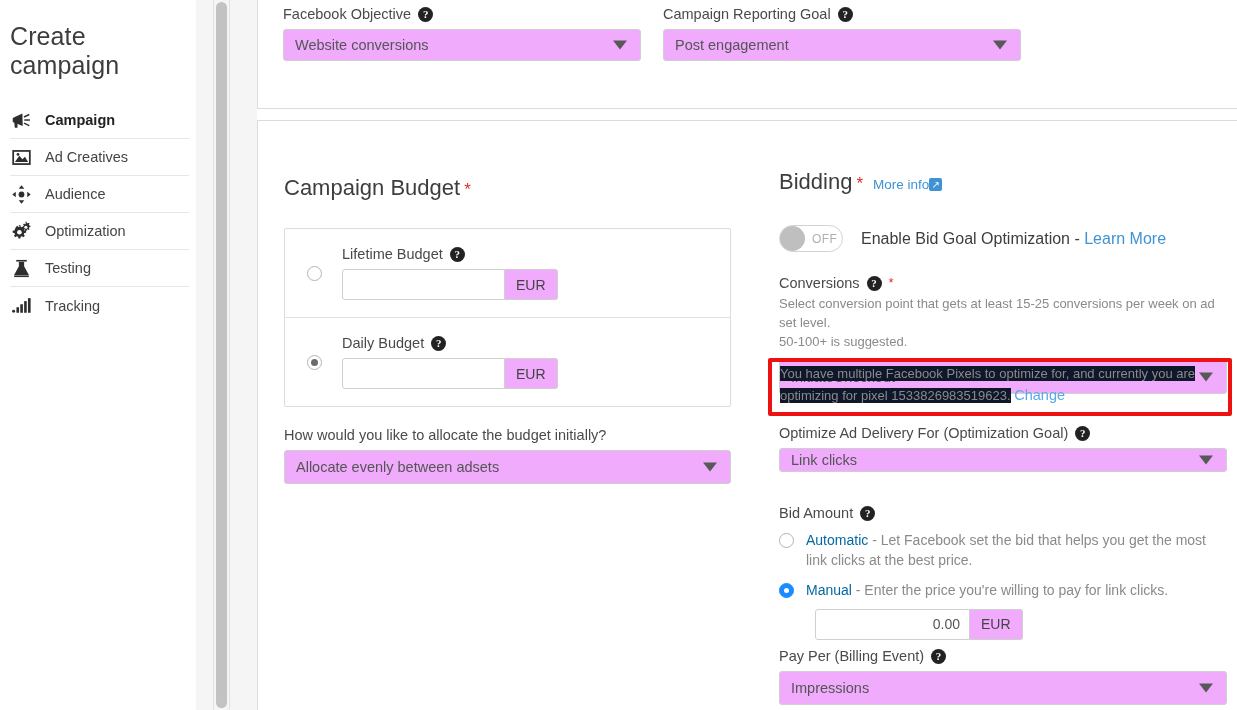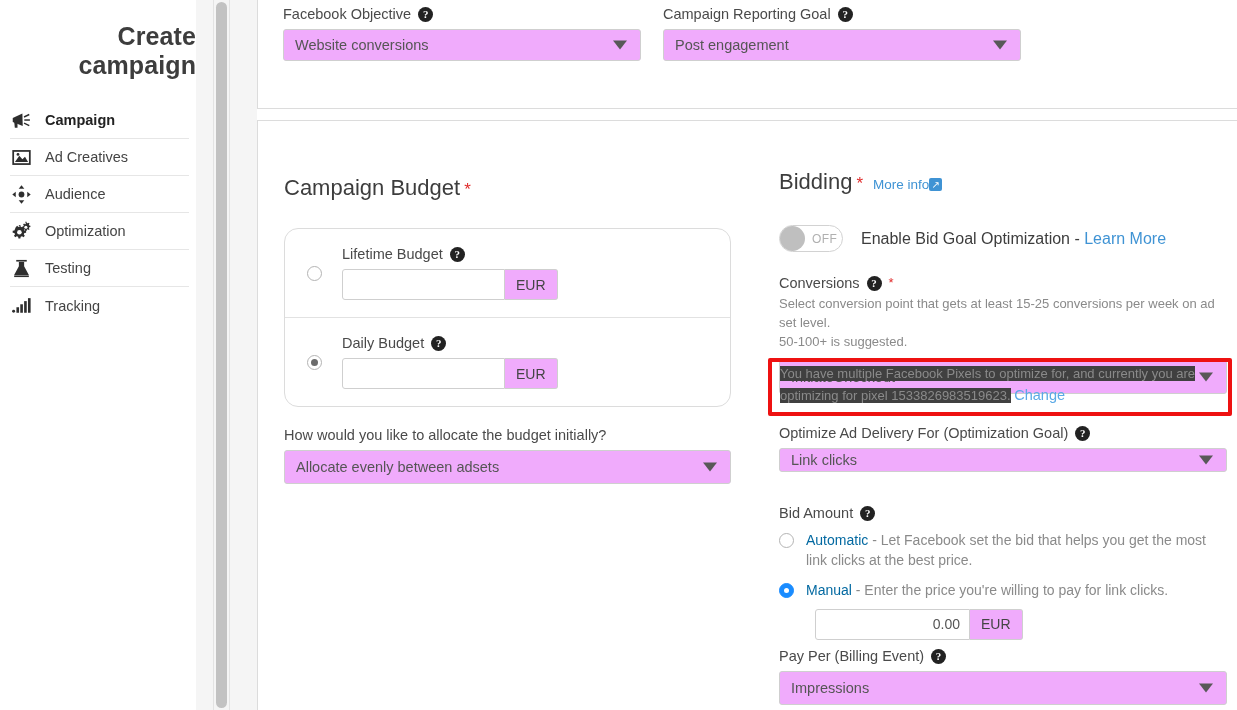--- a/index.html
+++ b/index.html
@@ -12,22 +12,22 @@
     color: #4a4a4a;
   }
   .page { position: relative; width: 1237px; height: 710px; }
 
   
   .sidebar {
     position: absolute; left: 0; top: 0; width: 196px; height: 710px;
     background: #ffffff;
   }
   .side-title {
-    font-size: 25px; color: #3d3d3d; font-weight: 700;
-    padding: 22px 0 0 10px; letter-spacing: 0.1px; text-align: right;
+    font-size: 25px; color: #3d3d3d; font-weight: 400;
+    padding: 22px 0 0 10px; letter-spacing: 0.1px;
   }
   .nav { margin-top: 22px; padding-left: 10px; padding-right: 7px; }
   .nav-item {
     display: flex; align-items: center; gap: 13px;
     height: 37px; border-bottom: 1px solid #e6e6e6;
     cursor: pointer;
   }
   .nav-item .ico {
     width: 22px; height: 22px; display: flex;
     align-items: center; justify-content: center; color: #333;
@@ -118,42 +118,42 @@
   
   .sec-title { font-size: 22px; color: #3d3d3d; font-weight: 400; display: flex; align-items: baseline; gap: 4px; }
   .moreinfo { font-size: 13.5px; color: #3f93d4; margin-left: 10px; cursor: pointer; display: inline-flex; align-items: center; }
   .ext-ico {
     display: inline-flex; align-items: center; justify-content: center;
     width: 13px; height: 13px; background: #3f93d4; color: #fff;
     font-size: 10px; border-radius: 2px; line-height: 1;
   }
 
   
-  .budget-box { position: absolute; left: 284px; top: 228px; width: 447px; border: 1px solid #dcdcdc; border-radius: 14px; }
+  .budget-box { position: absolute; left: 284px; top: 228px; width: 447px; border: 1px solid #dcdcdc; border-radius: 2px; }
   .budget-row { display: flex; align-items: center; gap: 20px; padding: 17px 0 17px 22px; }
   .budget-row + .budget-row { border-top: 1px solid #e2e2e2; }
 
   
   .toggle {
     width: 64px; height: 27px; border-radius: 14px;
     border: 1px solid #d2d2d2; background: #fff;
     display: flex; align-items: center; cursor: pointer; position: relative;
   }
   .toggle .knob {
     width: 25px; height: 25px; border-radius: 50%; background: #bfbfbf;
     margin-left: 0px; flex: 0 0 25px;
   }
   .toggle .txt { font-size: 12px; color: #b0b0b0; margin-left: 7px; letter-spacing: 0.4px; }
 
   
   .notice {
     position: absolute; left: 780px; top: 364px; width: 447px;
     font-size: 13px; line-height: 1.55; color: #8a8a8a;
   }
-  .sel { background: #404040; }
+  .sel { background: #0f172a; }
   .notice a { color: #5aa9e6; text-decoration: none; font-size: 14.5px; }
 
   .redbox {
     position: absolute; left: 768px; top: 358px; width: 464px; height: 58px;
     border: 4px solid #ee1111; border-radius: 2px; pointer-events: none;
   }
 
   .helper-text { font-size: 13px; color: #8a8a8a; line-height: 1.45; }
   .bid-line { font-size: 14px; color: #8a8a8a; line-height: 1.45; }
   .bid-strong { color: #0369a1; }

